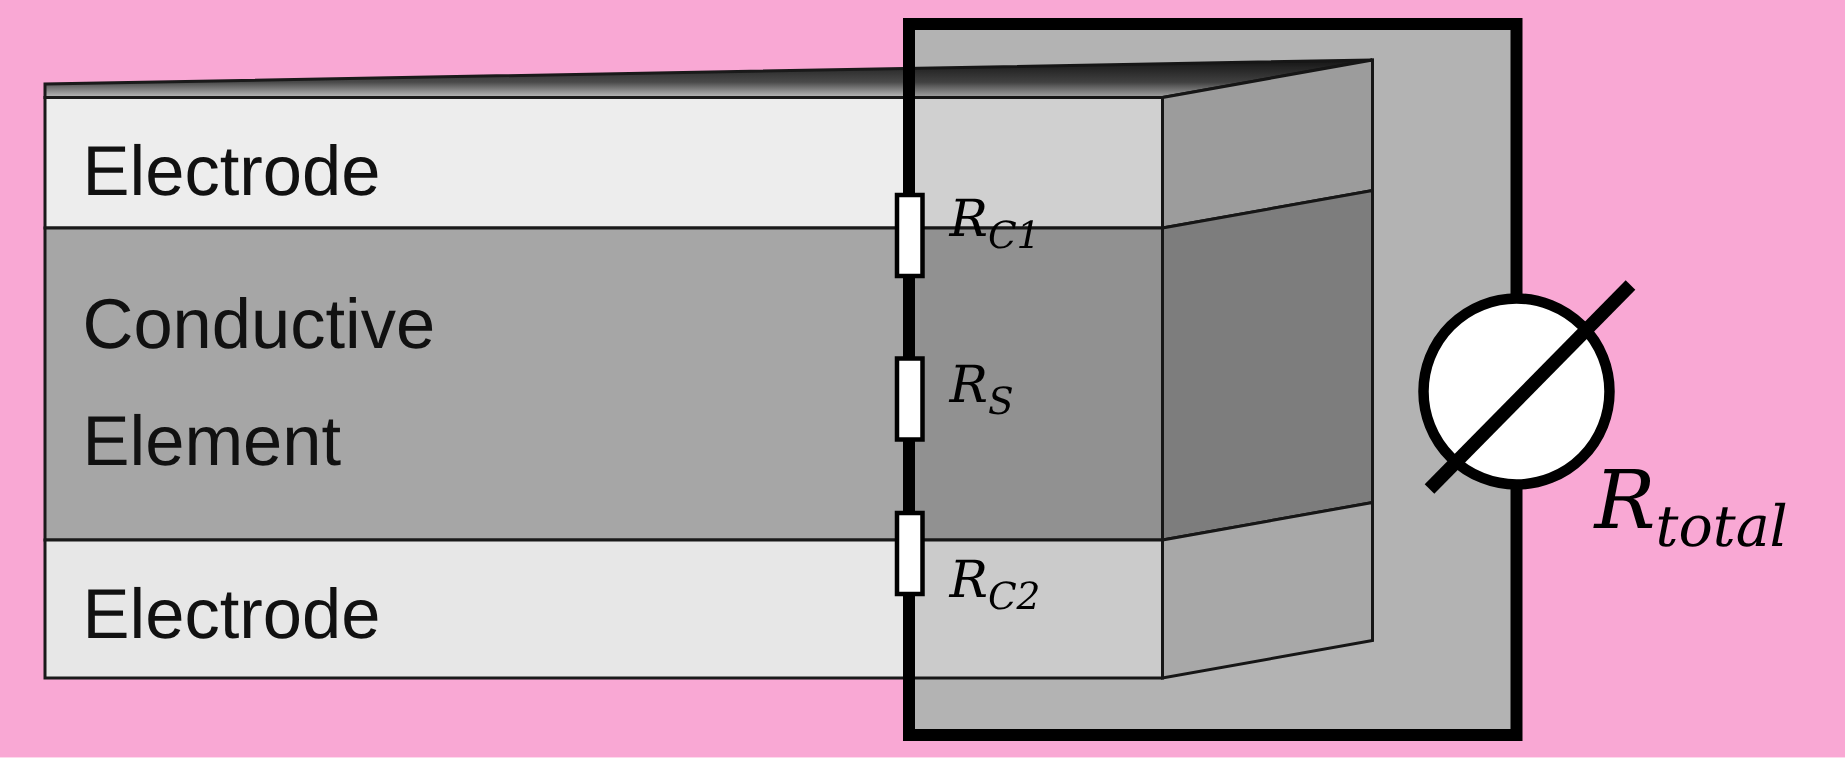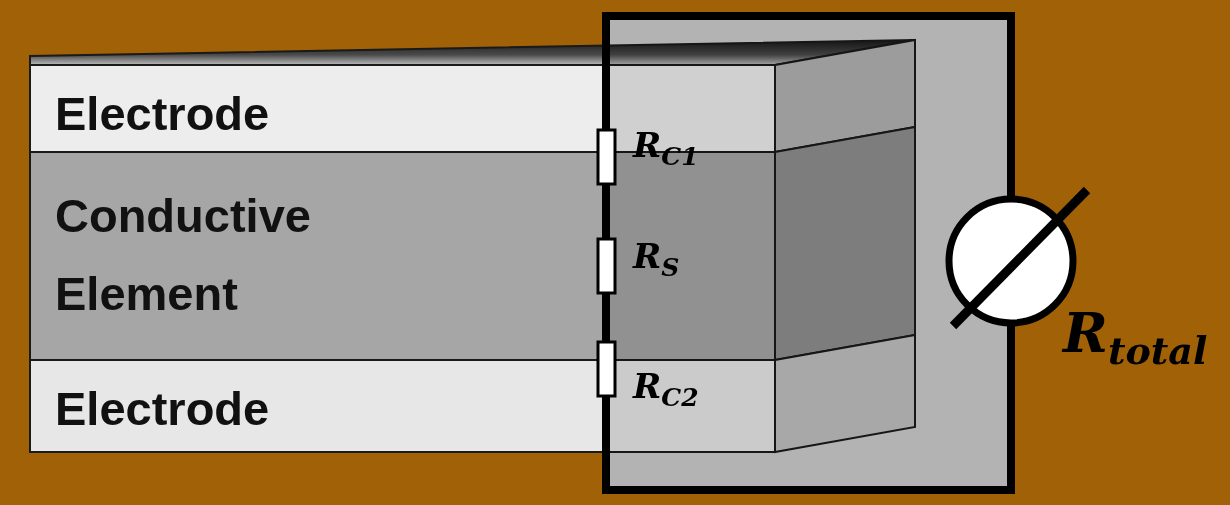--- a/index.html
+++ b/index.html
@@ -4,23 +4,22 @@
 <style>
   html, body {
     margin: 0;
     padding: 0;
     background: #ffffff;
   }
   .stage {
     position: relative;
     width: 1230px;
     height: 505px;
-    background: #a16207;
+    background: #f9a8d4;
     overflow: hidden;
-    font-weight: bold;
   }
   svg { display: block; }
   .layer-label {
     font-family: "Liberation Sans", sans-serif;
     font-size: 47px;
     fill: #111111;
   }
   .math {
     font-family: "DejaVu Serif", serif;
     font-style: italic;

